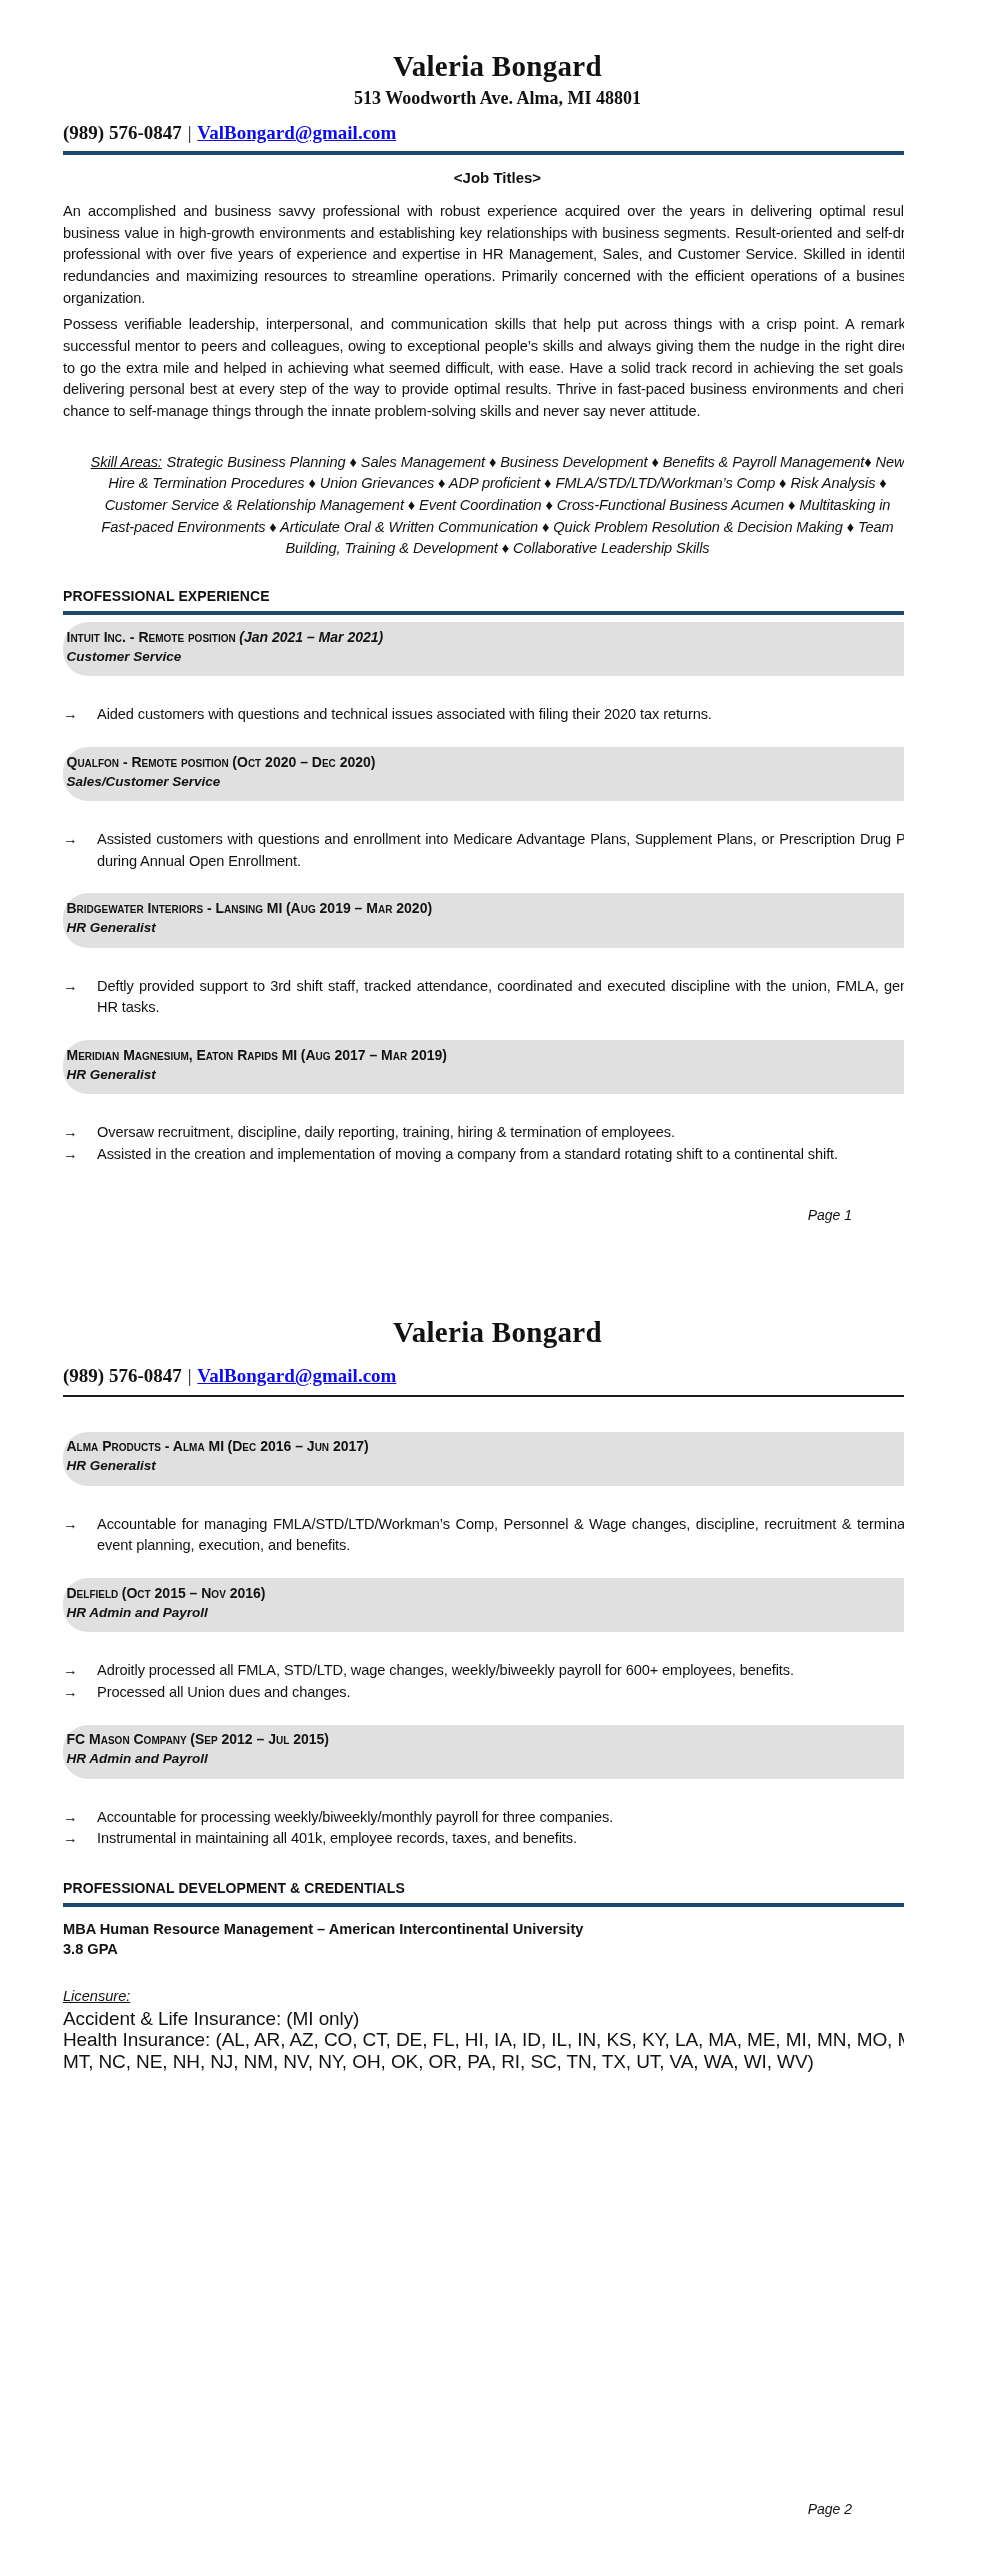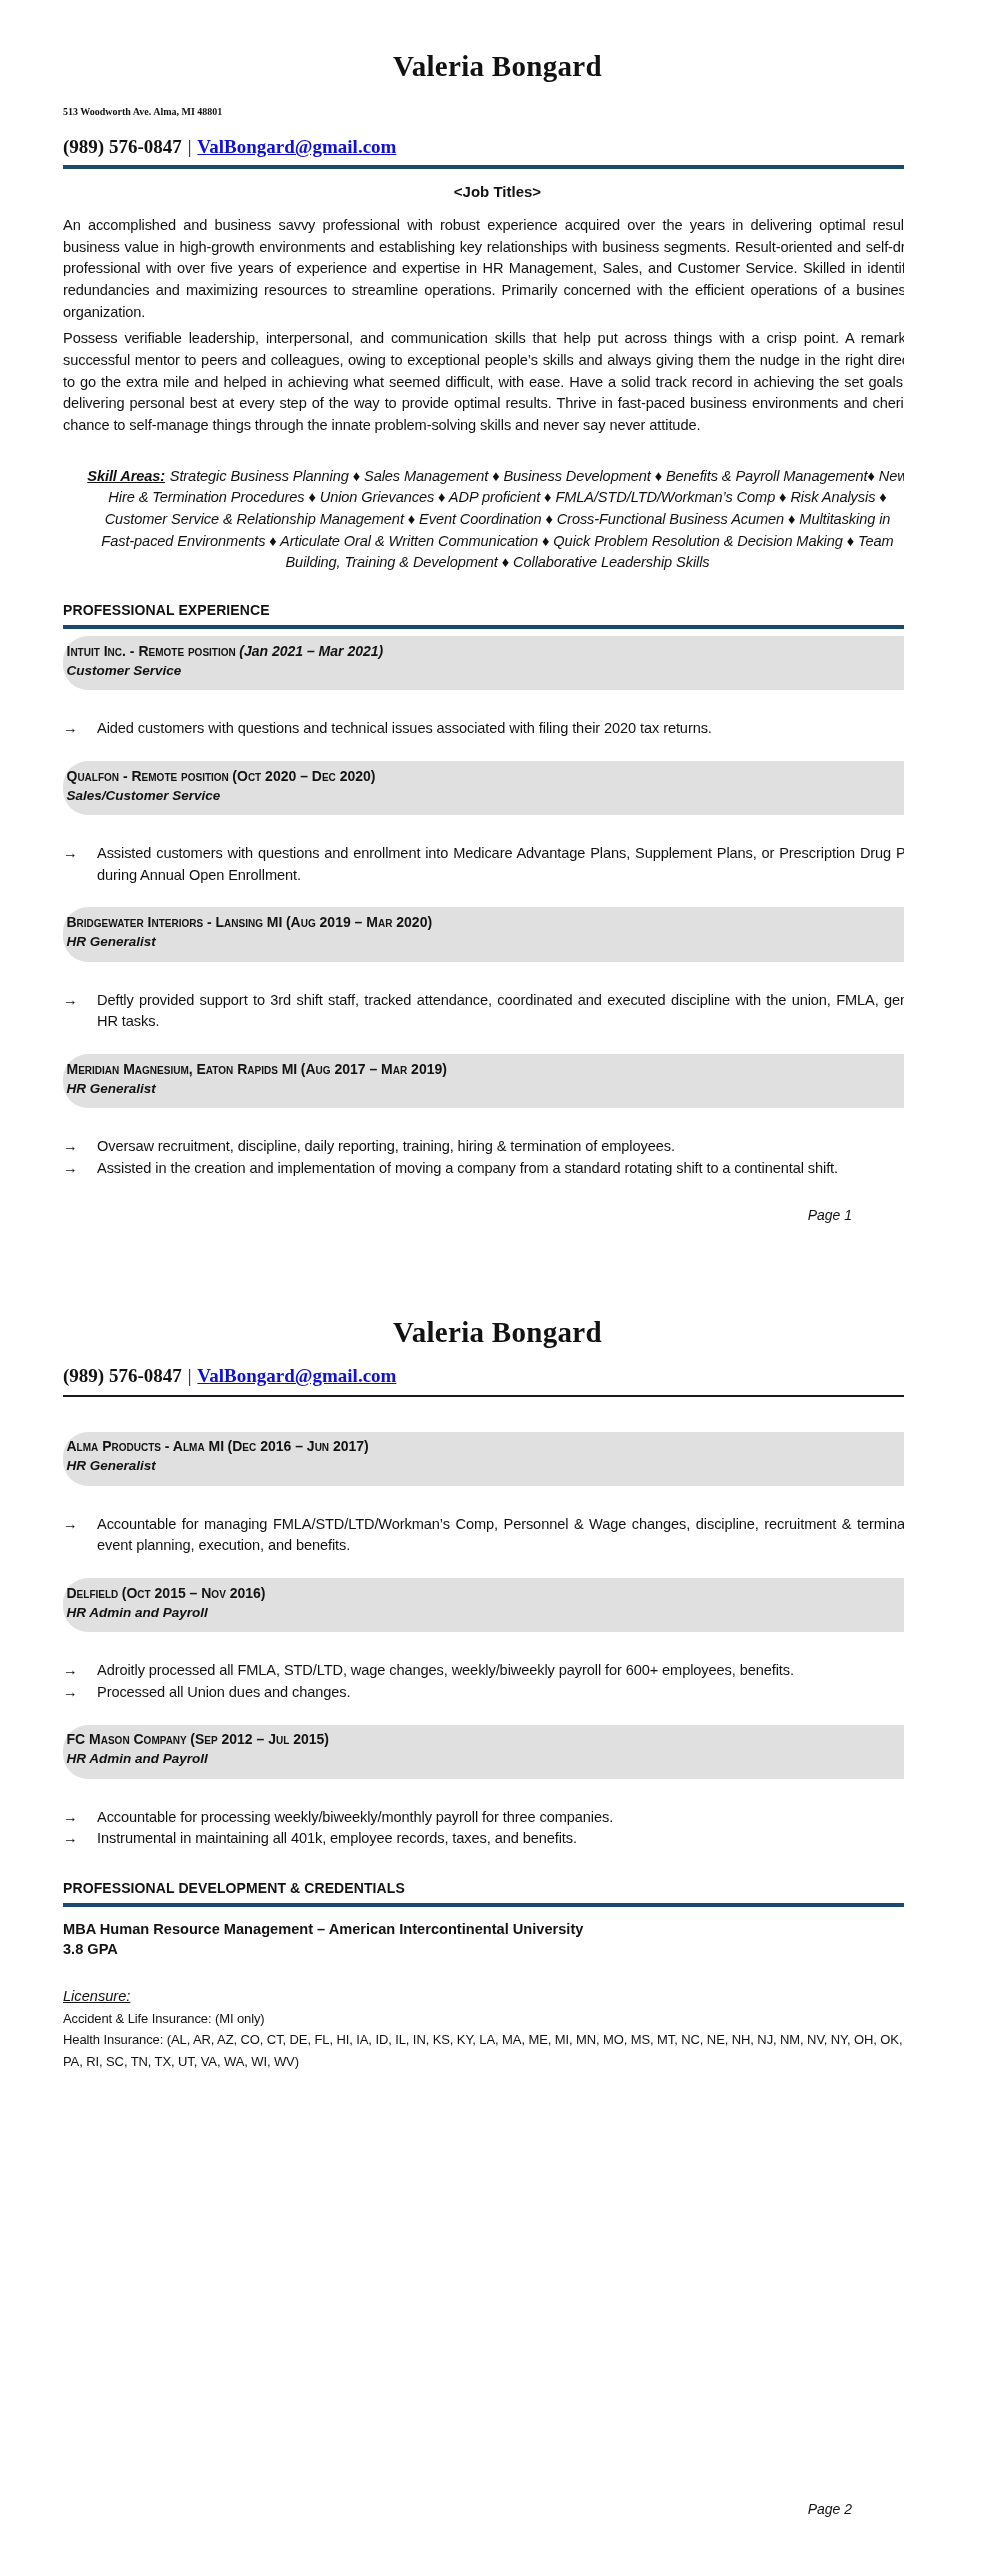--- a/index.html
+++ b/index.html
@@ -23,22 +23,22 @@
   
   .name{
     font-family:"Liberation Serif","DejaVu Serif",serif;
     font-weight:bold;font-size:29px;line-height:34px;
     text-align:center;letter-spacing:0.3px;
   }
   .page-1 .name{padding-top:49px;}
   .page-2 .name{padding-top:50px;}
   .addr{
     font-family:"Liberation Serif","DejaVu Serif",serif;
-    font-weight:bold;font-size:10px;line-height:16px;
-    margin-top:21px;
+    font-weight:bold;font-size:18px;line-height:16px;
+    text-align:center;margin-top:7px;
   }
   .contact{
     font-family:"Liberation Serif","DejaVu Serif",serif;
     font-weight:bold;font-size:19px;line-height:16.4px;
     text-align:left;margin-top:19px;
   }
   .contact .sep{margin:0 5.9px;font-weight:normal;}
   .email{color:var(--link);text-decoration:underline;font-weight:bold;}
   .rule{height:4.1px;background:var(--navy);}
   .rule.hdr{margin-top:9.4px;}
@@ -50,21 +50,21 @@
   .para{
     font-size:14.6px;line-height:21.7px;text-align:justify;margin-top:15px;
     letter-spacing:-0.1px;
   }
   .para.p2{margin-top:4.7px;}
   .skills{
     margin-top:29px;text-align:center;font-style:italic;
     font-size:14.6px;line-height:21.7px;letter-spacing:-0.1px;
     padding:0 23.4px;
   }
-  .skills-label{font-weight:bold;text-decoration:underline;margin-right:4.7px;}
+  .skills-label{font-weight:normal;text-decoration:underline;margin-right:4.7px;}
   .section-h{
     font-size:14px;font-weight:bold;margin-top:28px;
     letter-spacing:0.1px;
   }
 
   
   .jobhead{
     background:var(--gray);
     margin-top:21px;
     padding:4.7px 7px 9.4px 3.5px;
@@ -81,21 +81,21 @@
   .bullets .arrow{flex:0 0 34px;padding-left:-4.7px;font-size:14.6px;}
   .bullets .btext{flex:1;text-align:justify;}
 
   
   .degree{font-size:14.6px;font-weight:bold;line-height:19.3px;margin-top:13px;}
   .gpa{font-size:14.6px;font-weight:bold;line-height:19.3px;}
   .lic-label{
     font-size:14.6px;font-style:italic;text-decoration:underline;
     margin-top:27px;line-height:21.7px;
   }
-  .lic-line{font-size:13px;line-height:21.7px;letter-spacing:-0.1px;}
+  .lic-line{font-size:19px;line-height:21.7px;letter-spacing:-0.1px;}
 
   
   .pagefoot{
     position:absolute;right:52px;
     font-size:14px;font-style:italic;
   }
   .page-1 .pagefoot{bottom:42px;}
   .page-2 .pagefoot{bottom:59px;}
 </style>
 </head>

